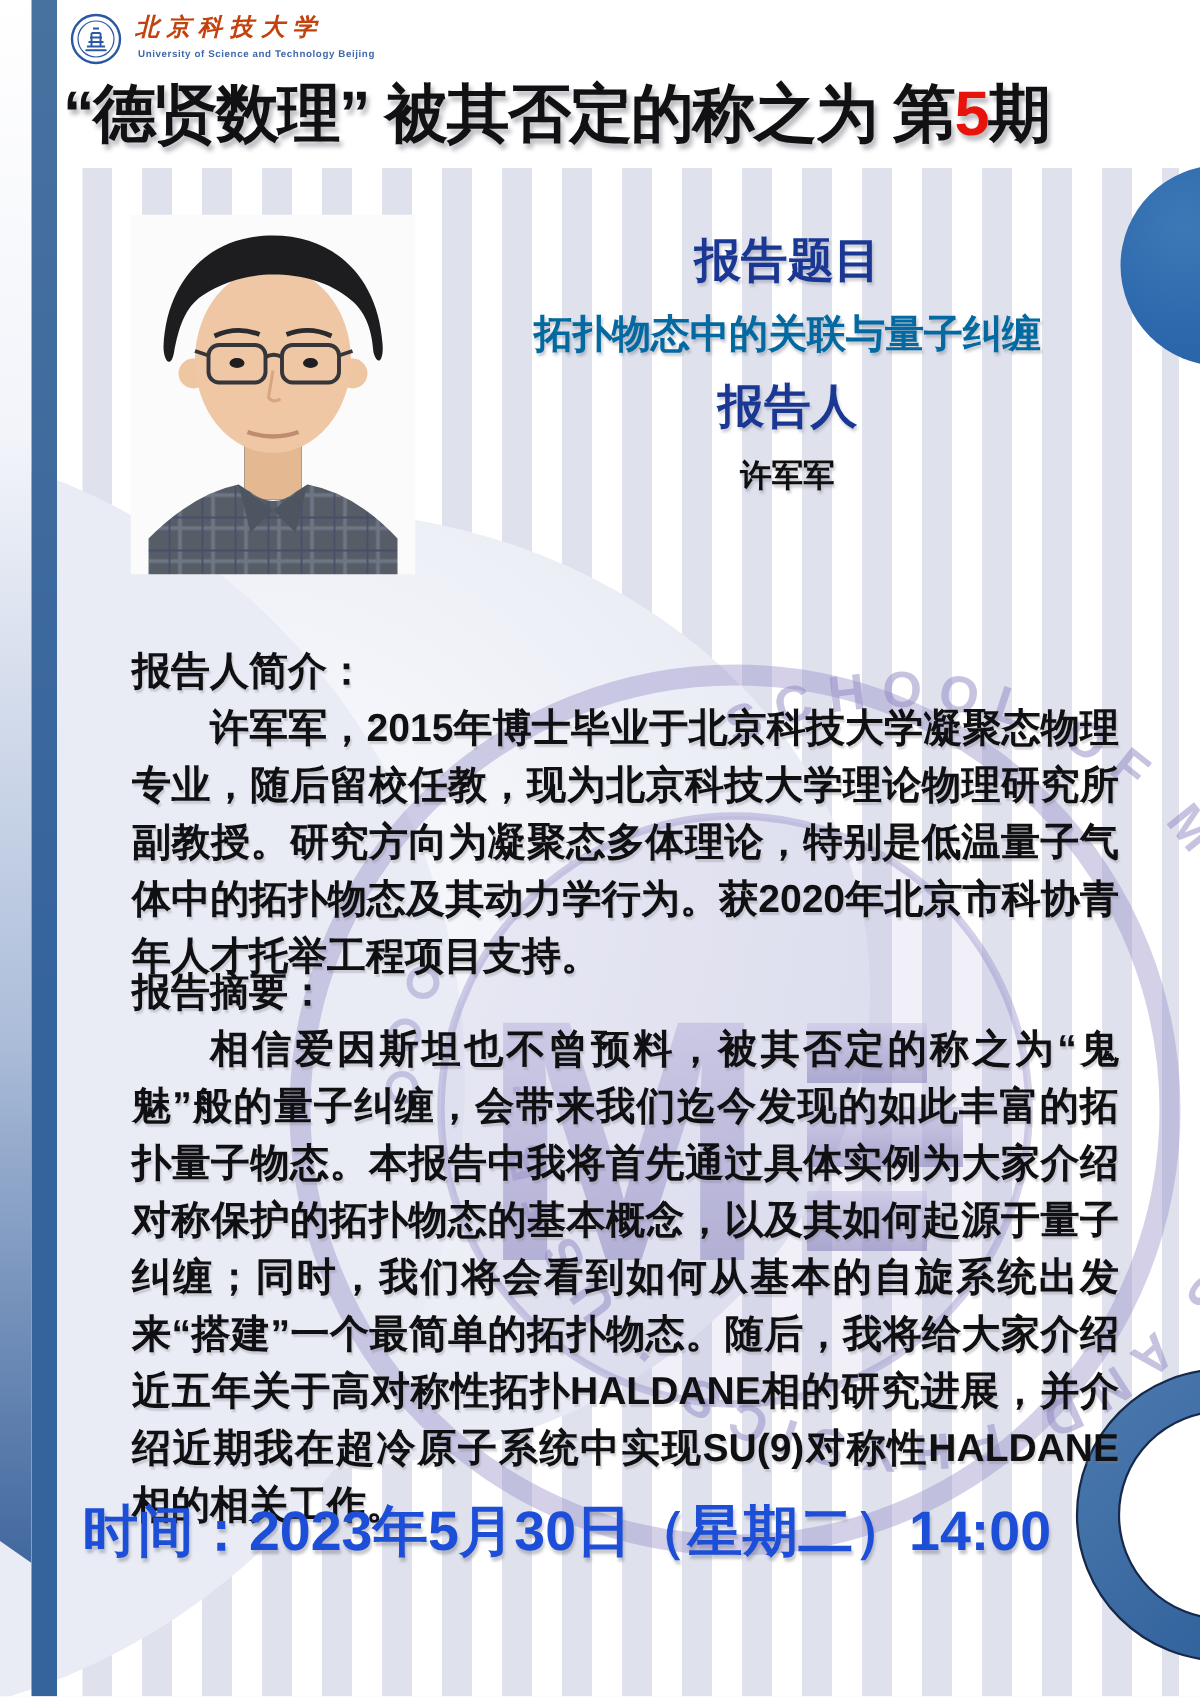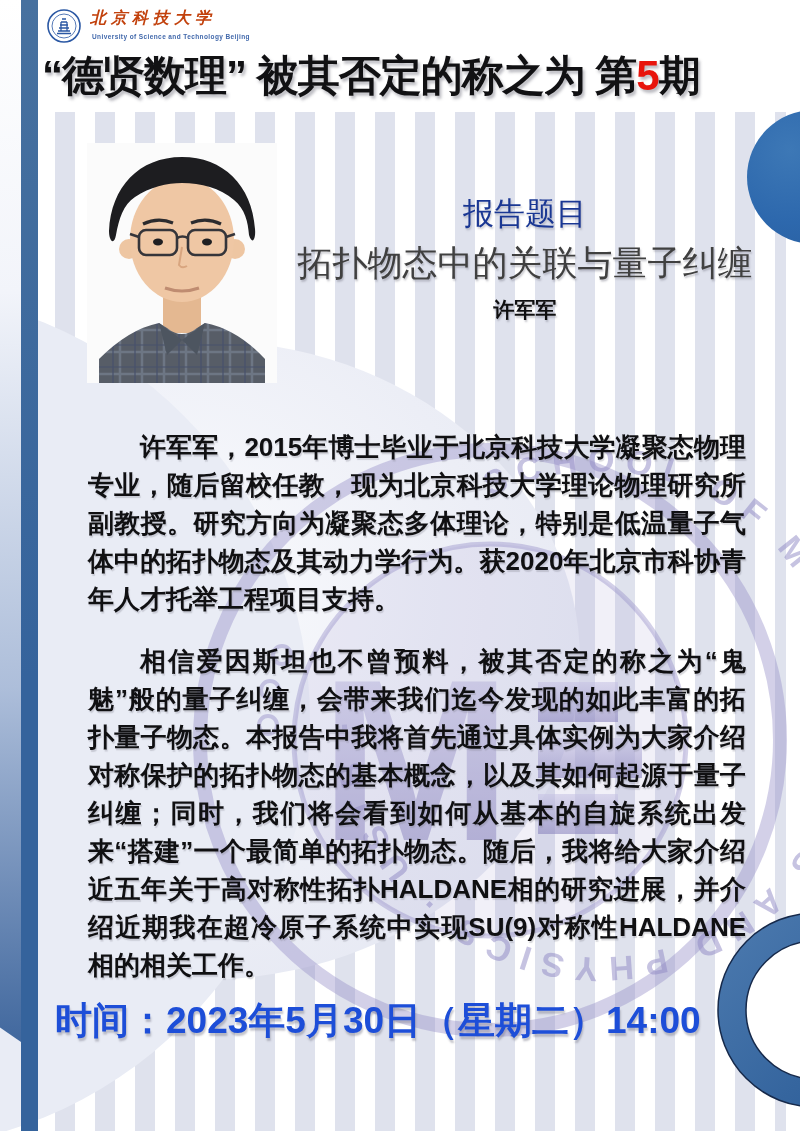--- a/index.html
+++ b/index.html
@@ -51,23 +51,23 @@
   
   .main-title{
     left:42px;top:48px;width:750px;font-size:42px;line-height:56px;font-weight:bold;
     color:#111113;letter-spacing:-1px;white-space:nowrap;
     text-shadow:2px 3px 3px rgba(105,105,118,.45);
   }
   .main-title .issue{color:#e8140c;}
 
   
   .talk{left:290px;top:150px;width:470px;text-align:center;}
-  .talk-label{font-size:31px;font-weight:normal;color:#1a3793;line-height:48px;
-    text-shadow:1px 2px 2px rgba(110,110,125,.35);margin-top:40px;}
-  .talk-title{font-size:35px;font-weight:normal;color:#404040;line-height:49px;white-space:nowrap;
+  .talk-label{font-size:31px;font-weight:bold;color:#1a3793;line-height:48px;
+    text-shadow:1px 2px 2px rgba(110,110,125,.35);}
+  .talk-title{font-size:26px;font-weight:bold;color:#0369a1;line-height:49px;white-space:nowrap;
     text-shadow:1px 2px 2px rgba(110,110,125,.4);}
   .talk-speaker{font-size:21px;font-weight:bold;color:#0f0f10;line-height:45px;
     text-shadow:1px 2px 2px rgba(110,110,125,.4);}
 
   
   .photo{left:87px;top:143px;width:190px;height:240px;}
 
   
   .section{left:88px;width:658px;color:#101012;}
   .bio{top:428px;}
@@ -173,28 +173,31 @@
     <path d="M104,80 Q119,74 134,81" stroke="#2b2b2e" stroke-width="3.2" fill="none"></path>
     <ellipse cx="71" cy="99" rx="5" ry="3.4" fill="#1f1f22"></ellipse>
     <ellipse cx="120" cy="99" rx="5" ry="3.4" fill="#1f1f22"></ellipse>
     <path d="M95,104 L92,122 Q95,126 100,123" stroke="#d8a57f" stroke-width="2" fill="none"></path>
     <path d="M78,145 Q95,151 112,145" stroke="#bf8c71" stroke-width="3" fill="none"></path>
   </svg>
 
   <div class="abs talk">
     <div class="talk-label">报告题目</div>
     <div class="talk-title">拓扑物态中的关联与量子纠缠</div>
+    <div class="talk-label">报告人</div>
     <div class="talk-speaker">许军军</div>
   </div>
 
   <div class="abs section bio">
+    <div class="sec-heading">报告人简介：</div>
     <div class="sec-body">许军军，2015年博士毕业于北京科技大学凝聚态物理专业，随后留校任教，现为北京科技大学理论物理研究所副教授。研究方向为凝聚态多体理论，特别是低温量子气体中的拓扑物态及其动力学行为。获2020年北京市科协青年人才托举工程项目支持。</div>
   </div>
 
   <div class="abs section abstract">
+    <div class="sec-heading">报告摘要：</div>
     <div class="sec-body">相信爱因斯坦也不曾预料，被其否定的称之为“鬼魅”般的量子纠缠，会带来我们迄今发现的如此丰富的拓扑量子物态。本报告中我将首先通过具体实例为大家介绍对称保护的拓扑物态的基本概念，以及其如何起源于量子纠缠；同时，我们将会看到如何从基本的自旋系统出发来“搭建”一个最简单的拓扑物态。随后，我将给大家介绍近五年关于高对称性拓扑HALDANE相的研究进展，并介绍近期我在超冷原子系统中实现SU(9)对称性HALDANE相的相关工作。</div>
   </div>
 
   <div class="abs footer">
     <div class="footer-line">时间：2023年5月30日（星期二）14:00</div>
   </div>
 
 </div>
 
 </body></html>

